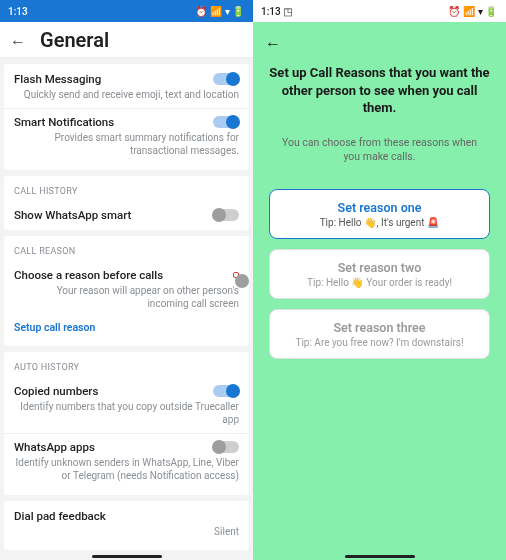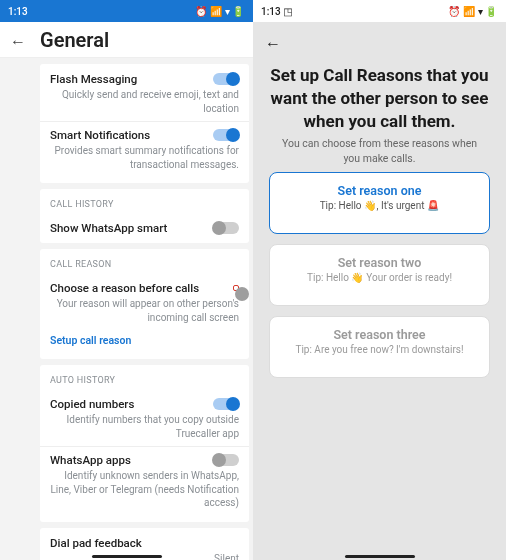--- a/index.html
+++ b/index.html
@@ -12,21 +12,21 @@
     overflow: hidden;
   }
   .phone {
     background: #fff;
     display: flex;
     flex-direction: column;
     overflow: hidden;
     position: relative;
   }
   .phone-left { width: 253px; background:#f97316; }
-  .phone-right { width: 253px; background:#e5e5e5; }
+  .phone-right { width: 253px; background:#86efac; }
 
   
   .statusbar {
     height: 22px;
     display: flex;
     align-items: center;
     justify-content: space-between;
     padding: 0 8px;
     font-size: 10px;
     font-weight: 500;
@@ -47,21 +47,20 @@
   .back-arrow {
     font-size:16px; color:#444; margin-right:14px;
   }
   .appbar-title { font-size:20px; font-weight:600; color:#222; }
 
   .left-scroll {
     flex:1;
     overflow:hidden;
     background:#f3f3f3;
     font-size:11px;
-    padding-left:36px;
   }
   .card {
     background:#fff;
     margin:6px 4px;
     border-radius:3px;
     padding: 2px 0 6px 0;
   }
   .section-label {
     font-size:9px;
     color:#8a8f94;
@@ -119,37 +118,37 @@
     height:38px;
     display:flex;
     align-items:center;
     padding:0 12px;
   }
   .r-content {
     padding: 4px 16px 0 16px;
     text-align:center;
   }
   .r-title {
-    font-size:17px;
+    font-size:13px;
     font-weight:700;
     color:#1a1a1a;
     line-height:1.35;
-    margin-bottom:4px;
+    margin-bottom:19px;
   }
   .r-sub {
     font-size:10.5px;
     color:#666;
     line-height:1.4;
-    margin-bottom:6px;
+    margin-bottom:24px;
     padding:0 8px;
   }
   .reason-card {
     border:1.5px solid #dcdcdc;
     border-radius:8px;
-    padding:10px 8px 22px 8px;
+    padding:10px 8px 10px 8px;
     margin-bottom:10px;
     background:#fff;
   }
   .reason-card.active {
     border-color:#1976d2;
   }
   .reason-title {
     font-size:12.5px;
     font-weight:600;
     color:#9a9a9a;

